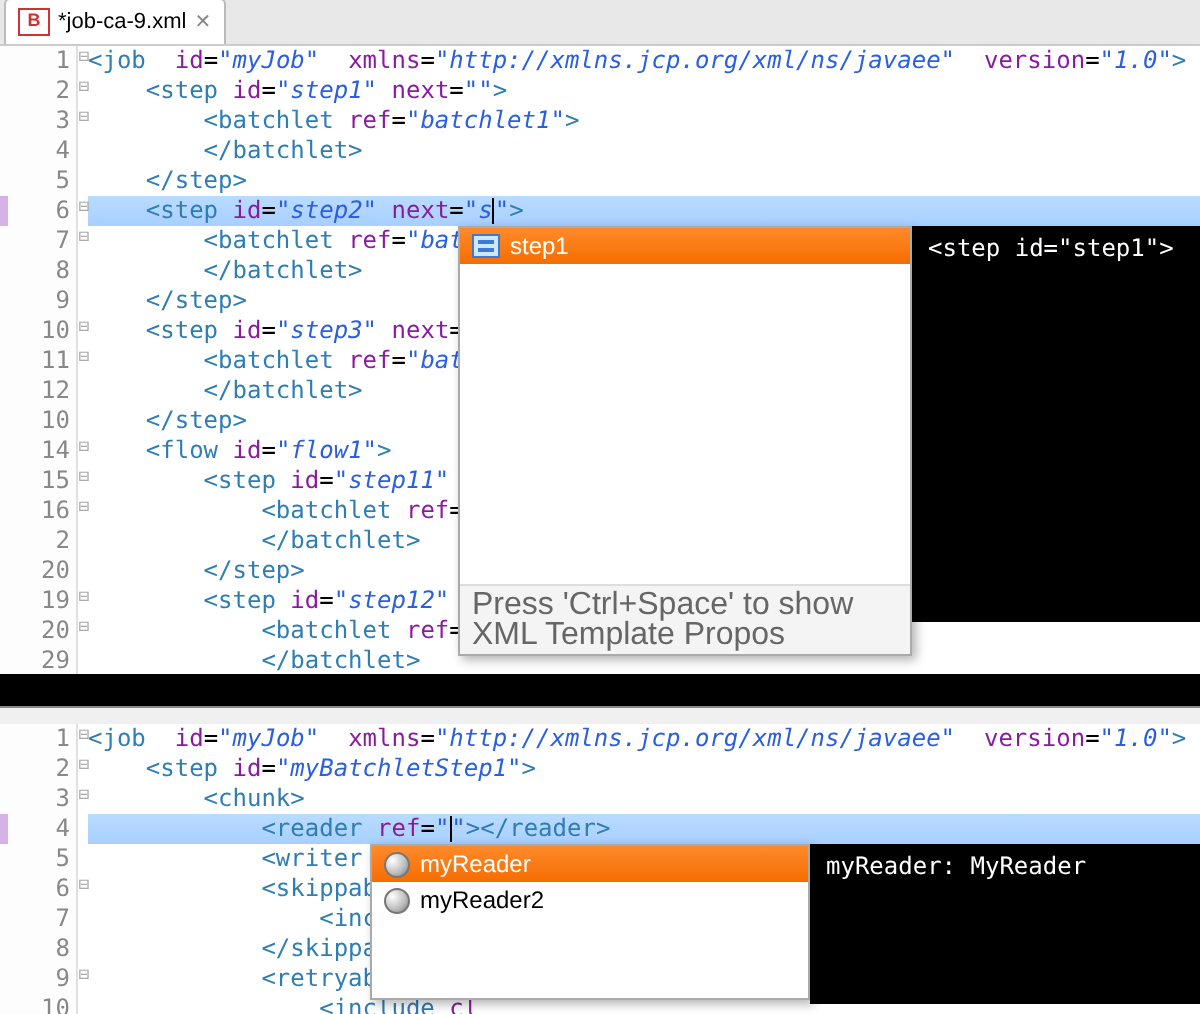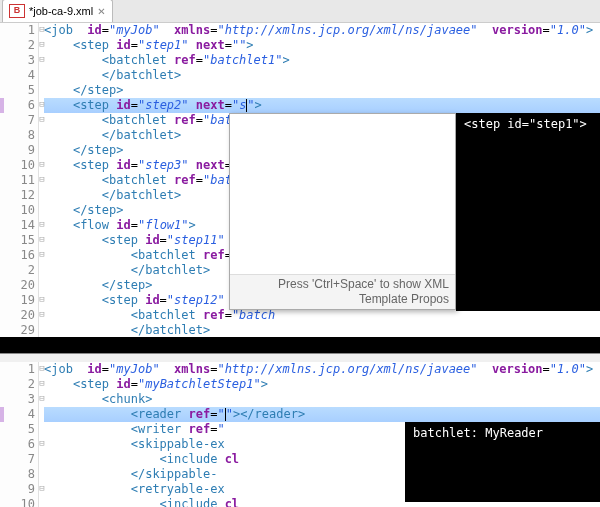--- a/index.html
+++ b/index.html
@@ -87,21 +87,21 @@
   }
   .code {
     margin-left: 44px;
     white-space: pre;
   }
   .code .line { height: 15px; }
   .sel-line {
     background: linear-gradient(#b9dcff, #a8cfff);
   }
   .t-tag { color: #2e7db3; }
-  .t-attr { color: #8a1ba0; font-weight: bold; }
+  .t-attr { color: #8a1ba0; }
   .t-eq { color: #000; }
   .t-str { color: #2a5fe0; font-style: italic; }
   .caret {
     display: inline-block;
     width: 1px; height: 13px;
     background: #000;
     vertical-align: middle;
     margin: 0 0 1px 0;
   }
   
@@ -122,23 +122,22 @@
     height: 16px;
   }
   .popup .item.sel {
     background: linear-gradient(#ff8a2b, #f56d00);
     color: #fff;
   }
   .popup .footer {
     border-top: 1px solid #ddd;
     background: #f4f4f4;
     color: #666;
-    font-size: 12px;
+    font-size: 16px;
     padding: 2px 6px;
-    text-align: right;
   }
   .icon-enum {
     width: 12px; height: 10px;
     border: 1px solid #3a7bd5;
     background: #cfe6ff;
     position: relative;
   }
   .icon-enum::before, .icon-enum::after {
     content: "";
     position: absolute;
@@ -208,20 +207,24 @@
       <div class="ln"><span class="fold">⊟</span>16</div>
       <div class="ln">2</div>
       <div class="ln">20</div>
       <div class="ln"><span class="fold">⊟</span>19</div>
       <div class="ln"><span class="fold">⊟</span>20</div>
       <div class="ln">29</div>
     </div>
   <div class="code" id="code-top"><div class="line"><span class="t-tag">&lt;job</span>  <span class="t-attr">id</span><span class="t-eq">=</span><span class="t-str">"myJob"</span>  <span class="t-attr">xmlns</span><span class="t-eq">=</span><span class="t-str">"http://xmlns.jcp.org/xml/ns/javaee"</span>  <span class="t-attr">version</span><span class="t-eq">=</span><span class="t-str">"1.0"</span><span class="t-tag">&gt;</span></div><div class="line">    <span class="t-tag">&lt;step</span> <span class="t-attr">id</span><span class="t-eq">=</span><span class="t-str">"step1"</span> <span class="t-attr">next</span><span class="t-eq">=</span><span class="t-str">""</span><span class="t-tag">&gt;</span></div><div class="line">        <span class="t-tag">&lt;batchlet</span> <span class="t-attr">ref</span><span class="t-eq">=</span><span class="t-str">"batchlet1"</span><span class="t-tag">&gt;</span></div><div class="line">        <span class="t-tag">&lt;/batchlet</span><span class="t-tag">&gt;</span></div><div class="line">    <span class="t-tag">&lt;/step</span><span class="t-tag">&gt;</span></div><div class="line sel-line">    <span class="t-tag">&lt;step</span> <span class="t-attr">id</span><span class="t-eq">=</span><span class="t-str">"step2"</span> <span class="t-attr">next</span><span class="t-eq">=</span><span class="t-str">"s</span><span class="caret"></span><span class="t-str">"</span><span class="t-tag">&gt;</span></div><div class="line">        <span class="t-tag">&lt;batchlet</span> <span class="t-attr">ref</span><span class="t-eq">=</span><span class="t-str">"batchle</span></div><div class="line">        <span class="t-tag">&lt;/batchlet</span><span class="t-tag">&gt;</span></div><div class="line">    <span class="t-tag">&lt;/step</span><span class="t-tag">&gt;</span></div><div class="line">    <span class="t-tag">&lt;step</span> <span class="t-attr">id</span><span class="t-eq">=</span><span class="t-str">"step3"</span> <span class="t-attr">next</span><span class="t-eq">=</span><span class="t-str">""</span></div><div class="line">        <span class="t-tag">&lt;batchlet</span> <span class="t-attr">ref</span><span class="t-eq">=</span><span class="t-str">"batchl</span></div><div class="line">        <span class="t-tag">&lt;/batchlet</span><span class="t-tag">&gt;</span></div><div class="line">    <span class="t-tag">&lt;/step</span><span class="t-tag">&gt;</span></div><div class="line">    <span class="t-tag">&lt;flow</span> <span class="t-attr">id</span><span class="t-eq">=</span><span class="t-str">"flow1"</span><span class="t-tag">&gt;</span></div><div class="line">        <span class="t-tag">&lt;step</span> <span class="t-attr">id</span><span class="t-eq">=</span><span class="t-str">"step11"</span> <span class="t-attr">next</span></div><div class="line">            <span class="t-tag">&lt;batchlet</span> <span class="t-attr">ref</span><span class="t-eq">=</span><span class="t-str">"batch</span></div><div class="line">            <span class="t-tag">&lt;/batchlet</span><span class="t-tag">&gt;</span></div><div class="line">        <span class="t-tag">&lt;/step</span><span class="t-tag">&gt;</span></div><div class="line">        <span class="t-tag">&lt;step</span> <span class="t-attr">id</span><span class="t-eq">=</span><span class="t-str">"step12"</span> <span class="t-attr">next</span></div><div class="line">            <span class="t-tag">&lt;batchlet</span> <span class="t-attr">ref</span><span class="t-eq">=</span><span class="t-str">"batch</span></div><div class="line">            <span class="t-tag">&lt;/batchlet</span><span class="t-tag">&gt;</span></div></div>
 
   <div class="popup" id="popup-top" style="left:229px; top:90px; width:225px;">
+    <div class="item sel">
+      <span class="icon-enum"></span>
+      <span>step1</span>
+    </div>
     <div style="height:160px;"></div>
     <div class="footer">Press 'Ctrl+Space' to show XML Template Propos</div>
   </div>
   <div class="doc-popup" style="left:456px; top:90px; width:130px; height:190px;">
     <span>&lt;step id="step1"&gt;</span>
   </div>
 </div>
 
 <div class="divider"></div>
 
@@ -233,16 +236,27 @@
       <div class="ln"><span class="mark-change"></span>4</div>
       <div class="ln">5</div>
       <div class="ln"><span class="fold">⊟</span>6</div>
       <div class="ln">7</div>
       <div class="ln">8</div>
       <div class="ln"><span class="fold">⊟</span>9</div>
       <div class="ln">10</div>
     </div>
   <div class="code" id="code-bot"><div class="line"><span class="t-tag">&lt;job</span>  <span class="t-attr">id</span><span class="t-eq">=</span><span class="t-str">"myJob"</span>  <span class="t-attr">xmlns</span><span class="t-eq">=</span><span class="t-str">"http://xmlns.jcp.org/xml/ns/javaee"</span>  <span class="t-attr">version</span><span class="t-eq">=</span><span class="t-str">"1.0"</span><span class="t-tag">&gt;</span></div><div class="line">    <span class="t-tag">&lt;step</span> <span class="t-attr">id</span><span class="t-eq">=</span><span class="t-str">"myBatchletStep1"</span><span class="t-tag">&gt;</span></div><div class="line">        <span class="t-tag">&lt;chunk</span><span class="t-tag">&gt;</span></div><div class="line sel-line">            <span class="t-tag">&lt;reader</span> <span class="t-attr">ref</span><span class="t-eq">=</span><span class="t-str">"</span><span class="caret"></span><span class="t-str">"</span><span class="t-tag">&gt;</span><span class="t-tag">&lt;/reader</span><span class="t-tag">&gt;</span></div><div class="line">            <span class="t-tag">&lt;writer</span> <span class="t-attr">ref</span><span class="t-eq">=</span><span class="t-str">"</span></div><div class="line">            <span class="t-tag">&lt;skippable-ex</span></div><div class="line">                <span class="t-tag">&lt;include</span> <span class="t-attr">cl</span></div><div class="line">            <span class="t-tag">&lt;/skippable-</span></div><div class="line">            <span class="t-tag">&lt;retryable-ex</span></div><div class="line">                <span class="t-tag">&lt;include</span> <span class="t-attr">cl</span></div></div>
 
+  <div class="popup" id="popup-bot" style="left:185px; top:60px; width:218px;">
+    <div class="item sel">
+      <span class="icon-bean"></span>
+      <span>myReader</span>
+    </div>
+    <div class="item">
+      <span class="icon-bean"></span>
+      <span>myReader2</span>
+    </div>
+    <div style="height:40px;"></div>
+  </div>
   <div class="doc-popup" style="left:405px; top:60px; width:183px; height:72px;">
-    <span>batchlet: MyReader</span>
+    <span>myReader: MyReader</span>
   </div>
 </div>
 
 </body></html>

